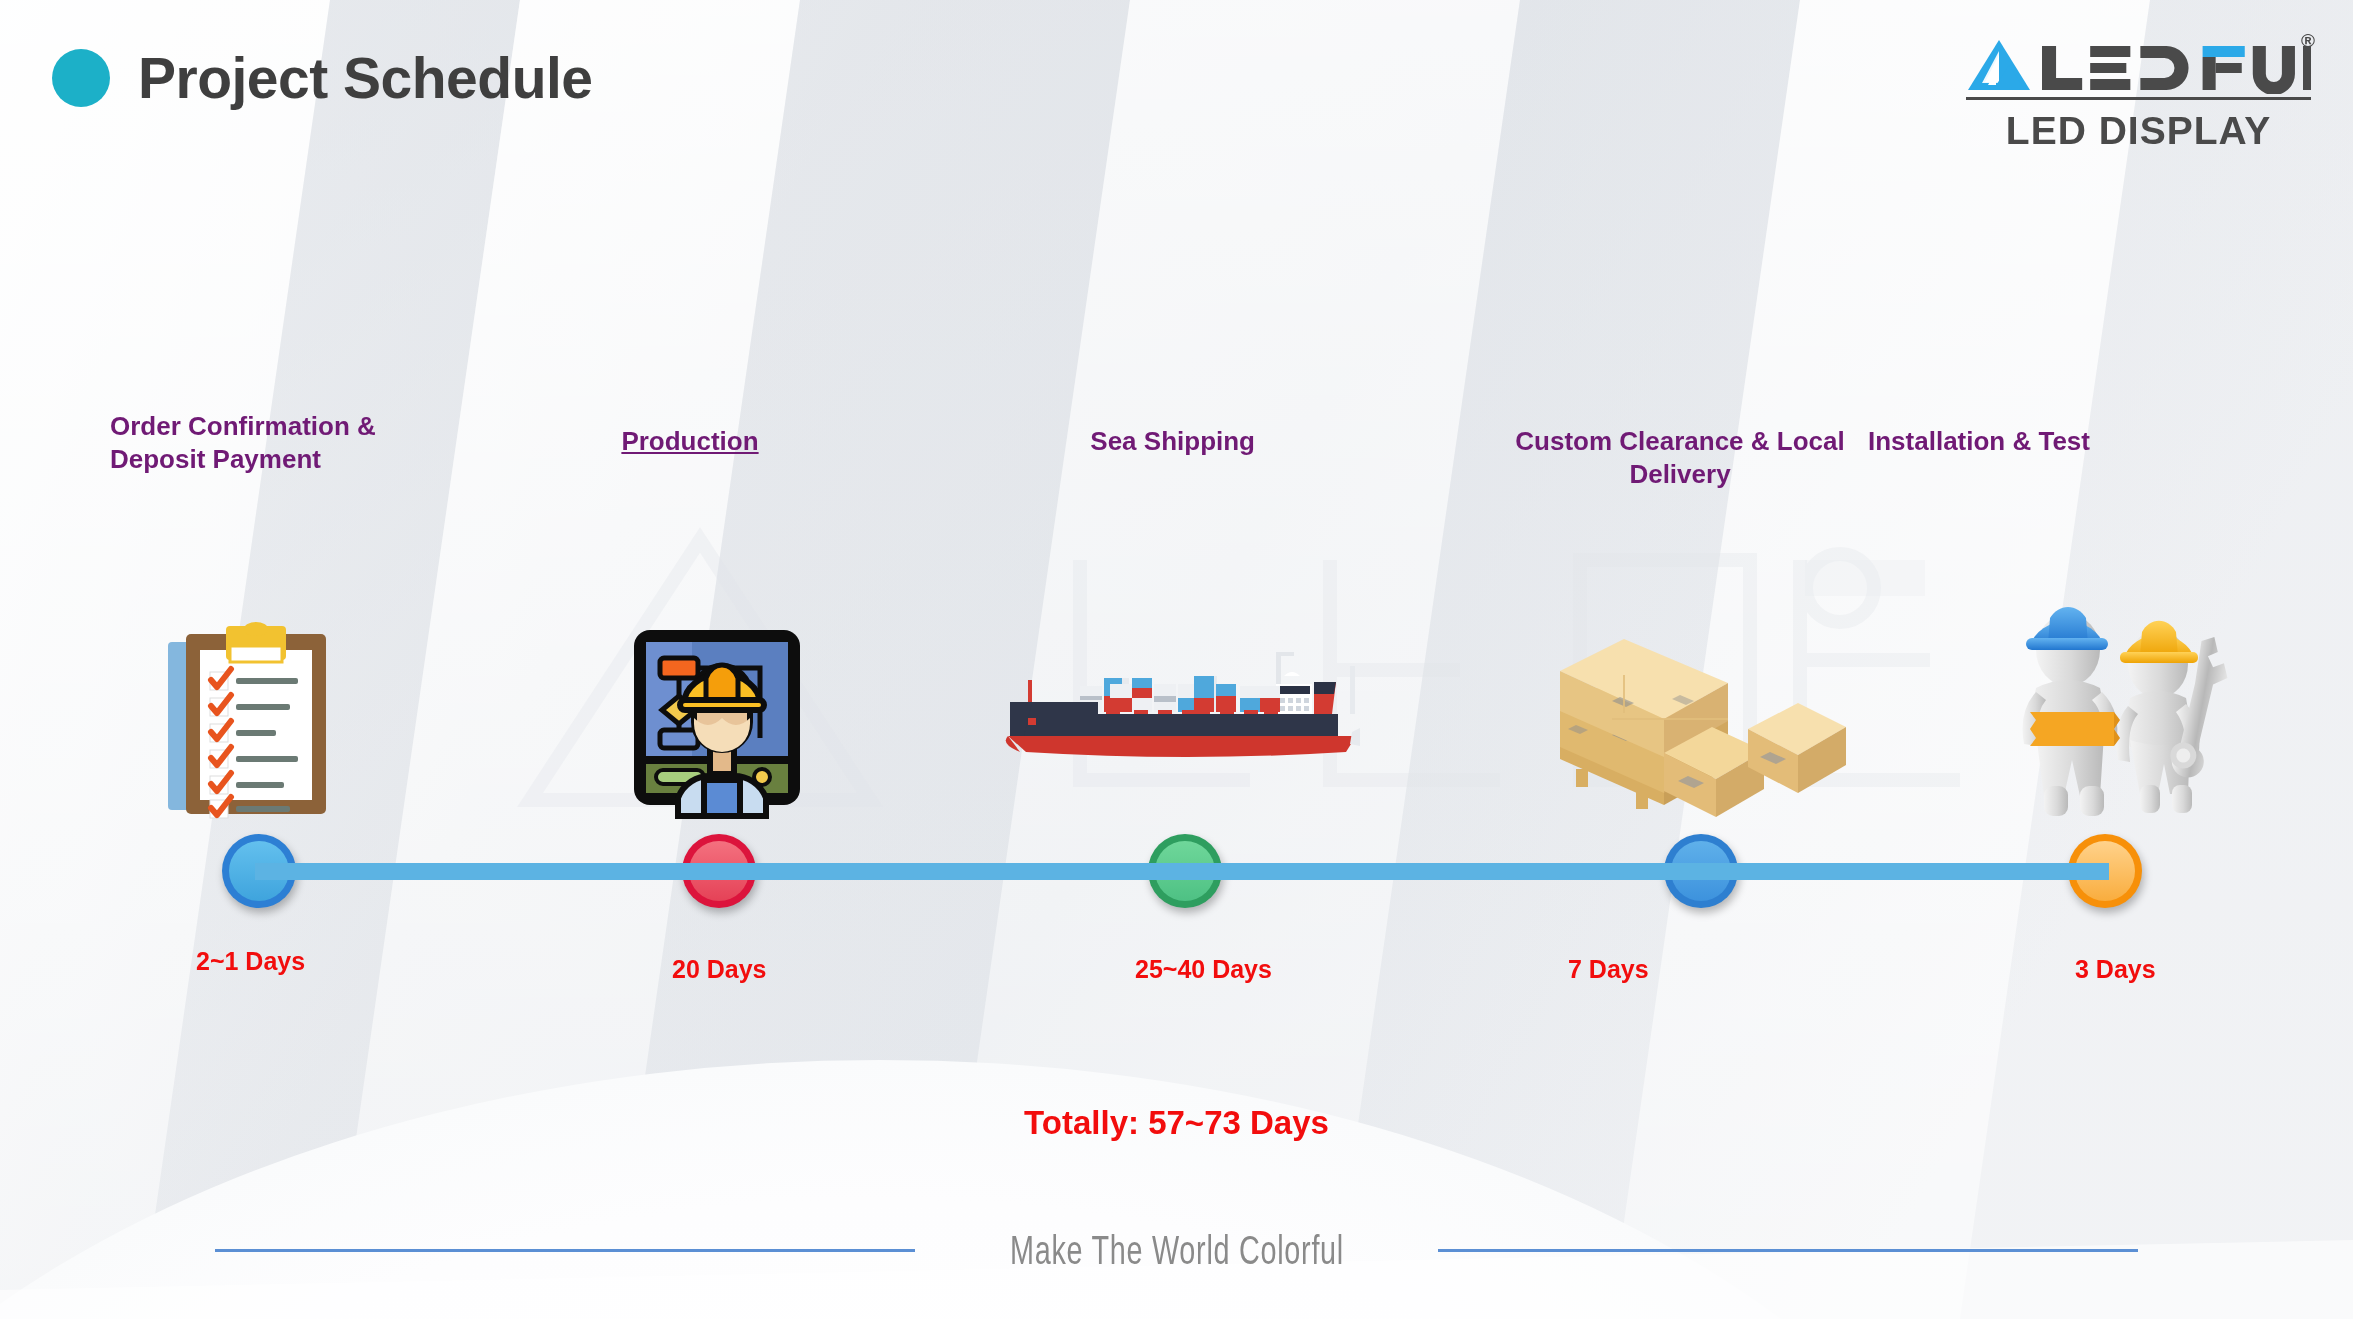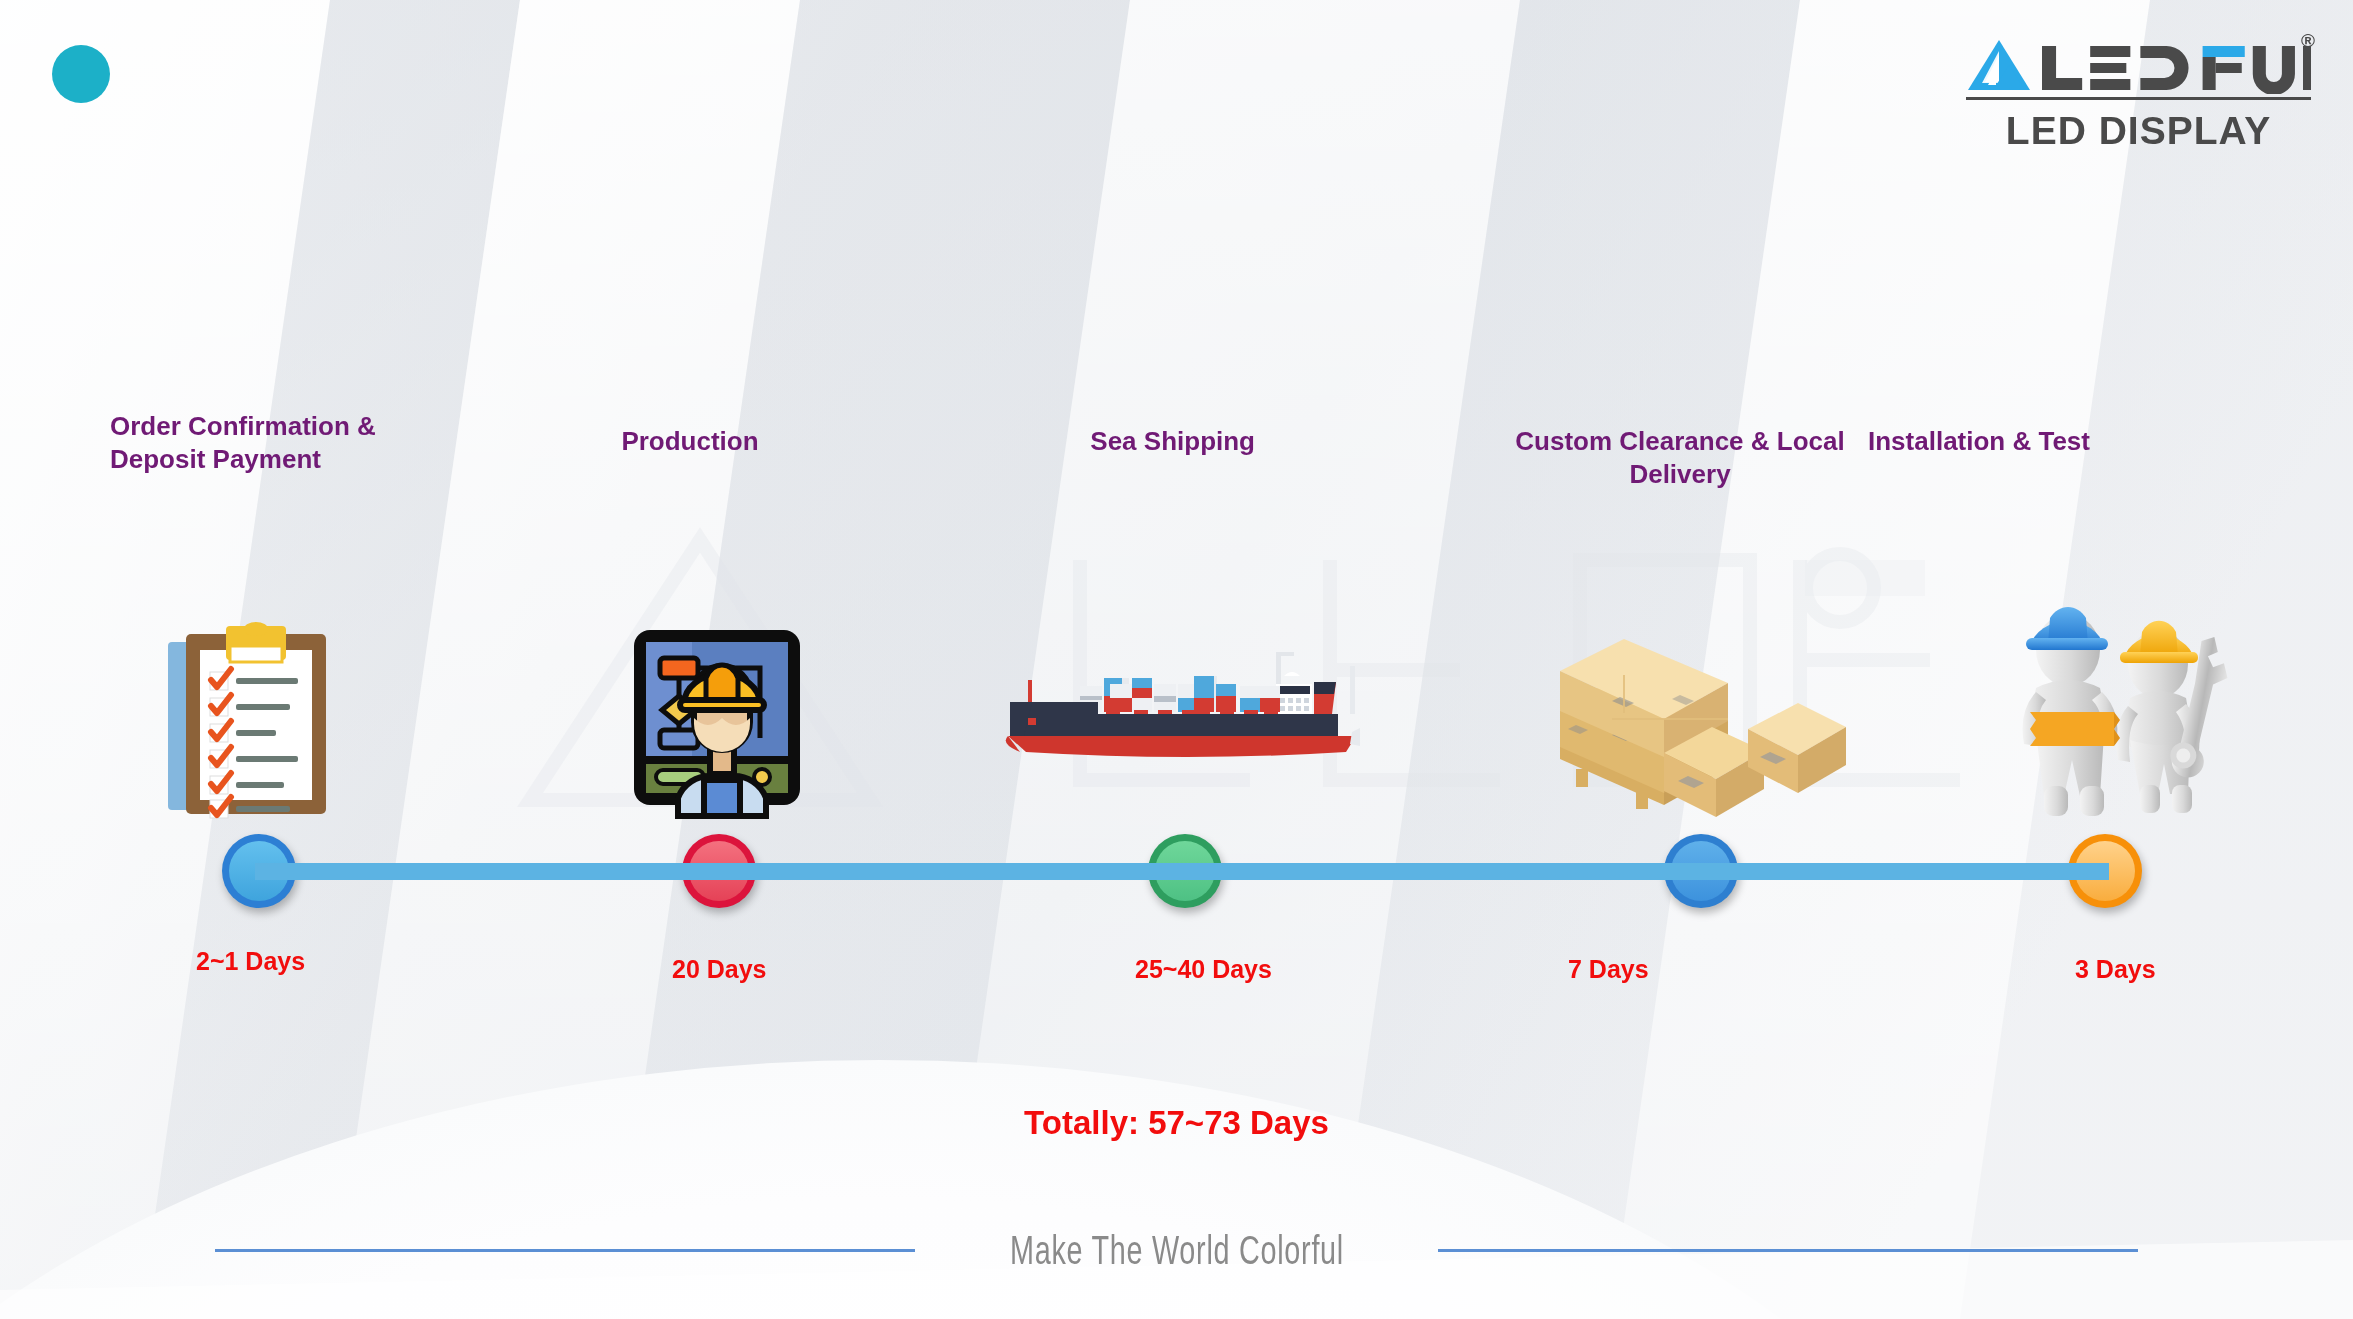--- a/index.html
+++ b/index.html
@@ -163,20 +163,21 @@
     <ellipse cx="880" cy="1760" rx="1160" ry="700" fill="url(#gEll)"></ellipse>
 
     <path d="M0 1290 L2353 1240 L2353 1319 L0 1319 Z" fill="#ffffff" opacity="0.6"></path>
   </svg>
 </div>
 
 <div class="header">
 
   <div class="title-wrap">
     <div class="title-dot"></div>
+    <div class="title-text">Project Schedule</div>
   </div>
 
   <div class="logo">
     <div class="logo-top">
       <svg class="logo-mark" viewBox="0 0 66 56">
         <polygon points="33,2 64,52 2,52" fill="#2BA9E8"></polygon>
         <polygon points="33,13 33,45 16,45" fill="#ffffff" opacity="0.92"></polygon>
         <polygon points="40,26 54,48 26,48" fill="#ffffff" opacity="0.0"></polygon>
         <polygon points="22,47 30,33 30,47" fill="#ffffff"></polygon>
         <polygon points="37,47 45,33 45,47" fill="#ffffff" opacity="0"></polygon>
@@ -262,21 +263,21 @@
       </g>
     </svg>
   </div>
 
   <div class="node" style="left:222px; top:834px; width:74px; height:74px; background:#2D7FD4;">
     <div class="node-inner" style="background:linear-gradient(180deg,#63c0ee,#3fa4dd);"></div>
   </div>
 
   <div class="days" style="left:196px; top:947px;">2~1 Days</div>
 
-  <div class="step-label" style="left:525px; top:425px; width:330px; text-align:center;">Production</div>
+  <div class="step-label" style="left:525px; top:425px; width:330px; text-align:center;text-decoration:underline;">Production</div>
 
   <div class="step-icon" style="left:622px; top:620px; width:190px; height:200px;">
     <svg viewBox="0 0 190 200" width="190" height="200">
       <rect x="12" y="10" width="166" height="175" rx="16" fill="#0d0d0d"></rect>
       <rect x="24" y="22" width="142" height="118" fill="#5b7fc0"></rect>
       <rect x="24" y="22" width="46" height="118" fill="#6e8fd0"></rect>
       <rect x="24" y="140" width="142" height="33" fill="#69803f"></rect>
       <rect x="24" y="136" width="142" height="8" fill="#0d0d0d"></rect>
 
       <rect x="38" y="38" width="38" height="20" rx="4" fill="#F4661F" stroke="#0d0d0d" stroke-width="5"></rect>

